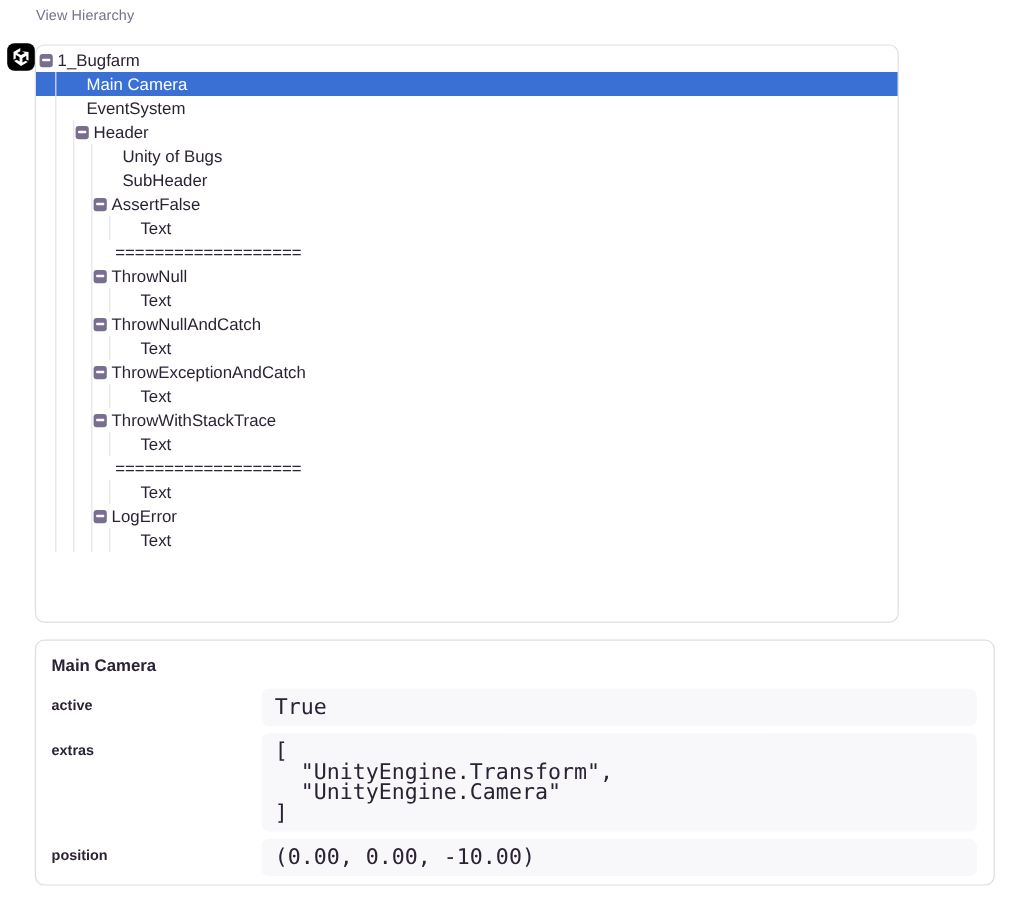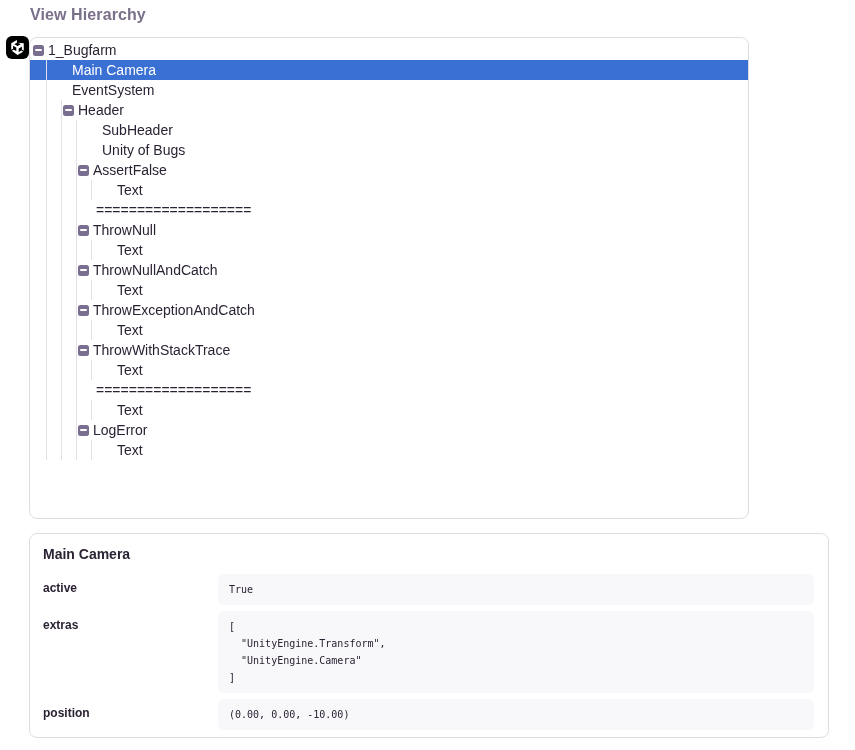--- a/index.html
+++ b/index.html
@@ -9,22 +9,22 @@
     width: 855px;
     height: 750px;
     background: #fff;
     font-family: "Liberation Sans", sans-serif;
     overflow: hidden;
   }
   .section-title {
     position: absolute;
     left: 30px;
     top: 6px;
-    font-size: 16px;
-    font-weight: 700;
+    font-size: 12px;
+    font-weight: 400;
     color: var(--c-heading);
     letter-spacing: .1px;
   }
   .platform-badge {
     position: absolute;
     left: 6px;
     top: 36px;
     width: 23px;
     height: 23px;
     background: var(--c-badge);
@@ -129,21 +129,21 @@
     color: var(--c-text);
     padding-top: 7px;
   }
   .detail-value {
     background: var(--c-block);
     border-radius: 6px;
     padding: 7px 11px;
   }
   .detail-value pre {
     font-family: "DejaVu Sans Mono", monospace;
-    font-size: 10px;
+    font-size: 18px;
     line-height: 17px;
     color: var(--c-text);
     white-space: pre;
   }
 </style>
 </head>
 <body>
 
 <div class="page" style="--c-heading: #7a7089; --c-text: #2b2233; --c-selected: #3a70d4; --c-twisty: #7a6e90; --c-line: #e4e0e9; --c-border: #e0dce6; --c-block: #f8f7fa; --c-badge: #000000;">
 
@@ -176,26 +176,26 @@
             <div>
               <div class="children">
                 <div>
                   <div class="node-row">
                     <span class="twisty"></span>
                     <span>Header</span>
                   </div>
                   <div class="children">
                     <div>
                       <div class="node-row no-icon">
+                        <span>Unity of Bugs</span>
+                      </div>
+                    </div>
+                    <div>
+                      <div class="node-row no-icon">
                         <span>SubHeader</span>
-                      </div>
-                    </div>
-                    <div>
-                      <div class="node-row no-icon">
-                        <span>Unity of Bugs</span>
                       </div>
                     </div>
                   </div>
                 </div>
                 <div>
                   <div class="children">
                     <div>
                       <div class="node-row">
                         <span class="twisty"></span>
                         <span>AssertFalse</span>

